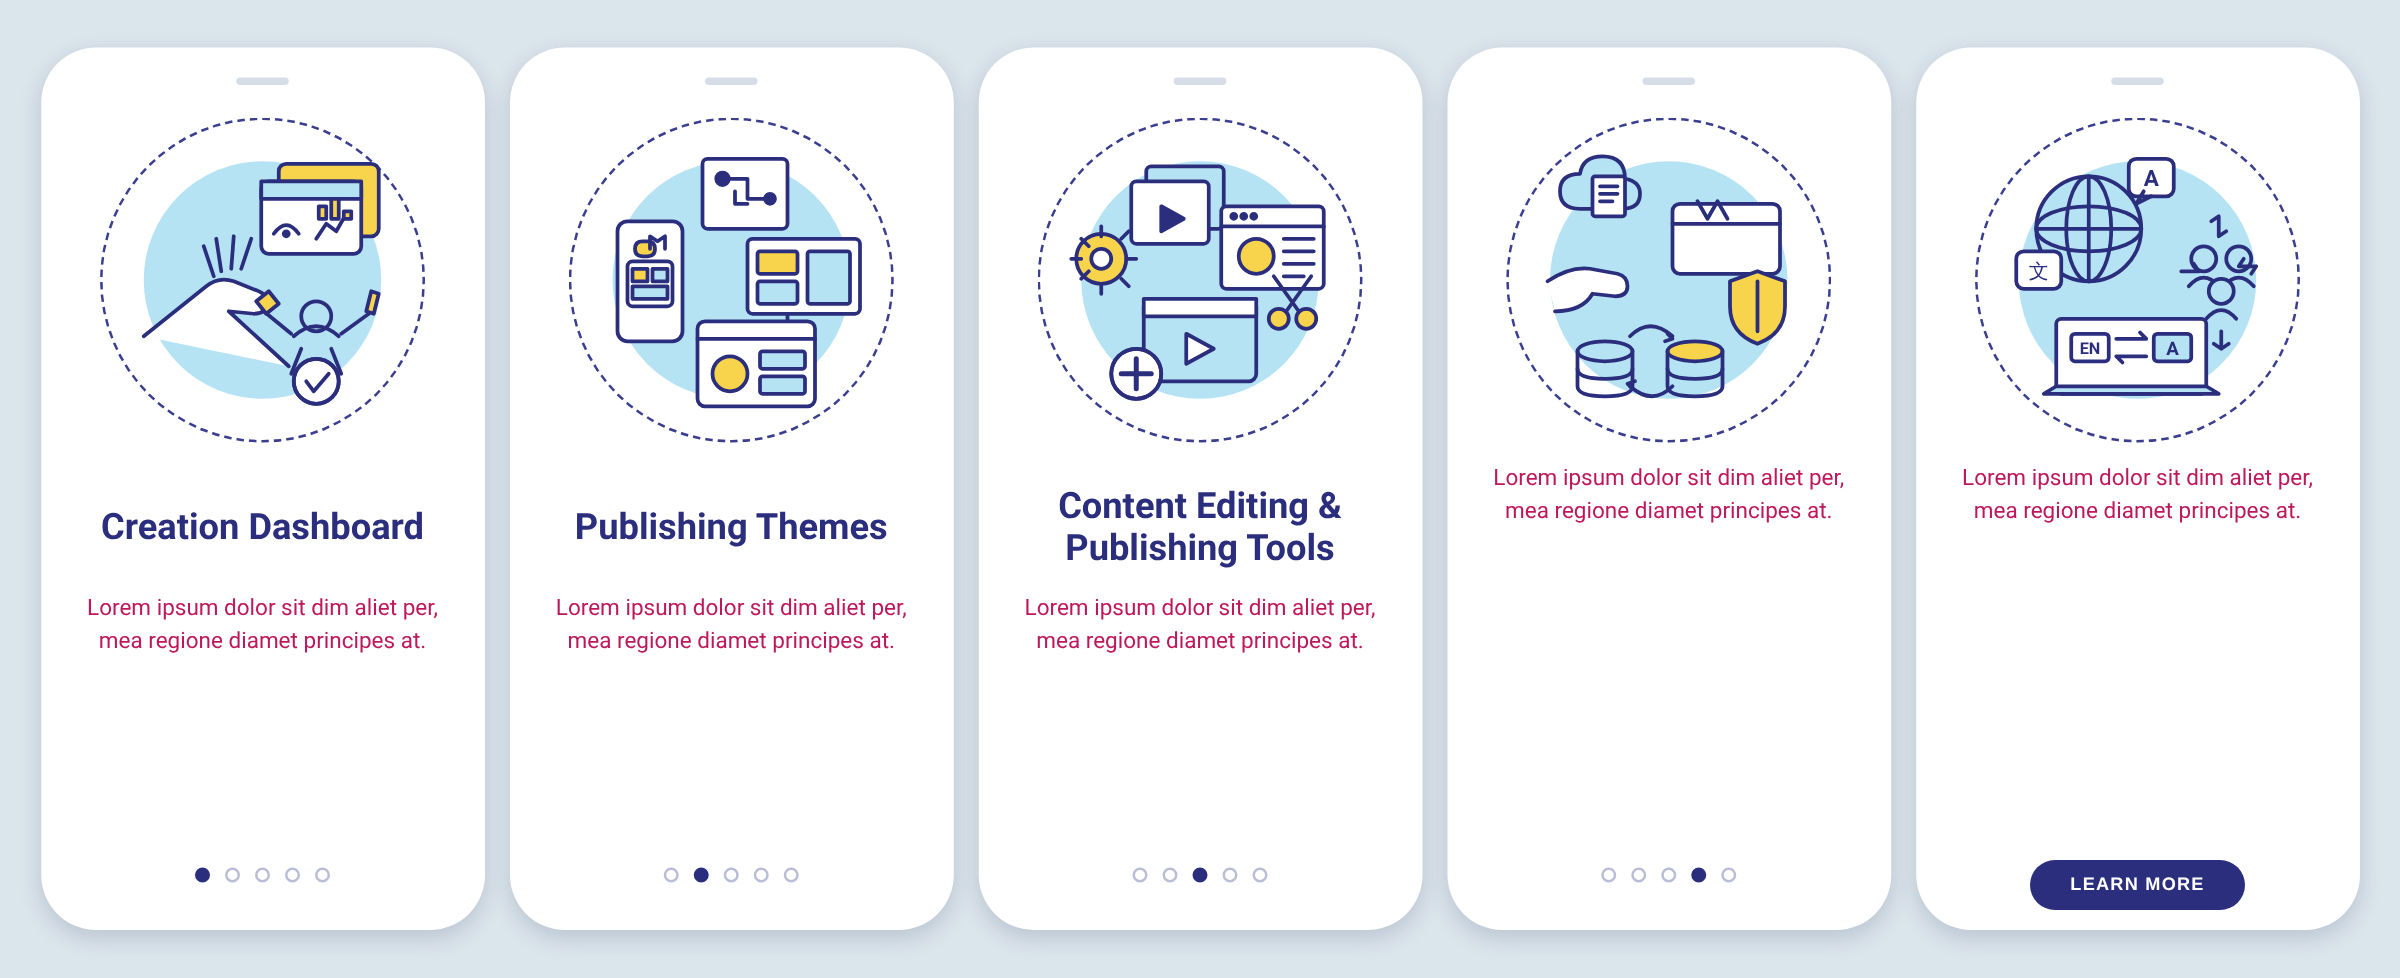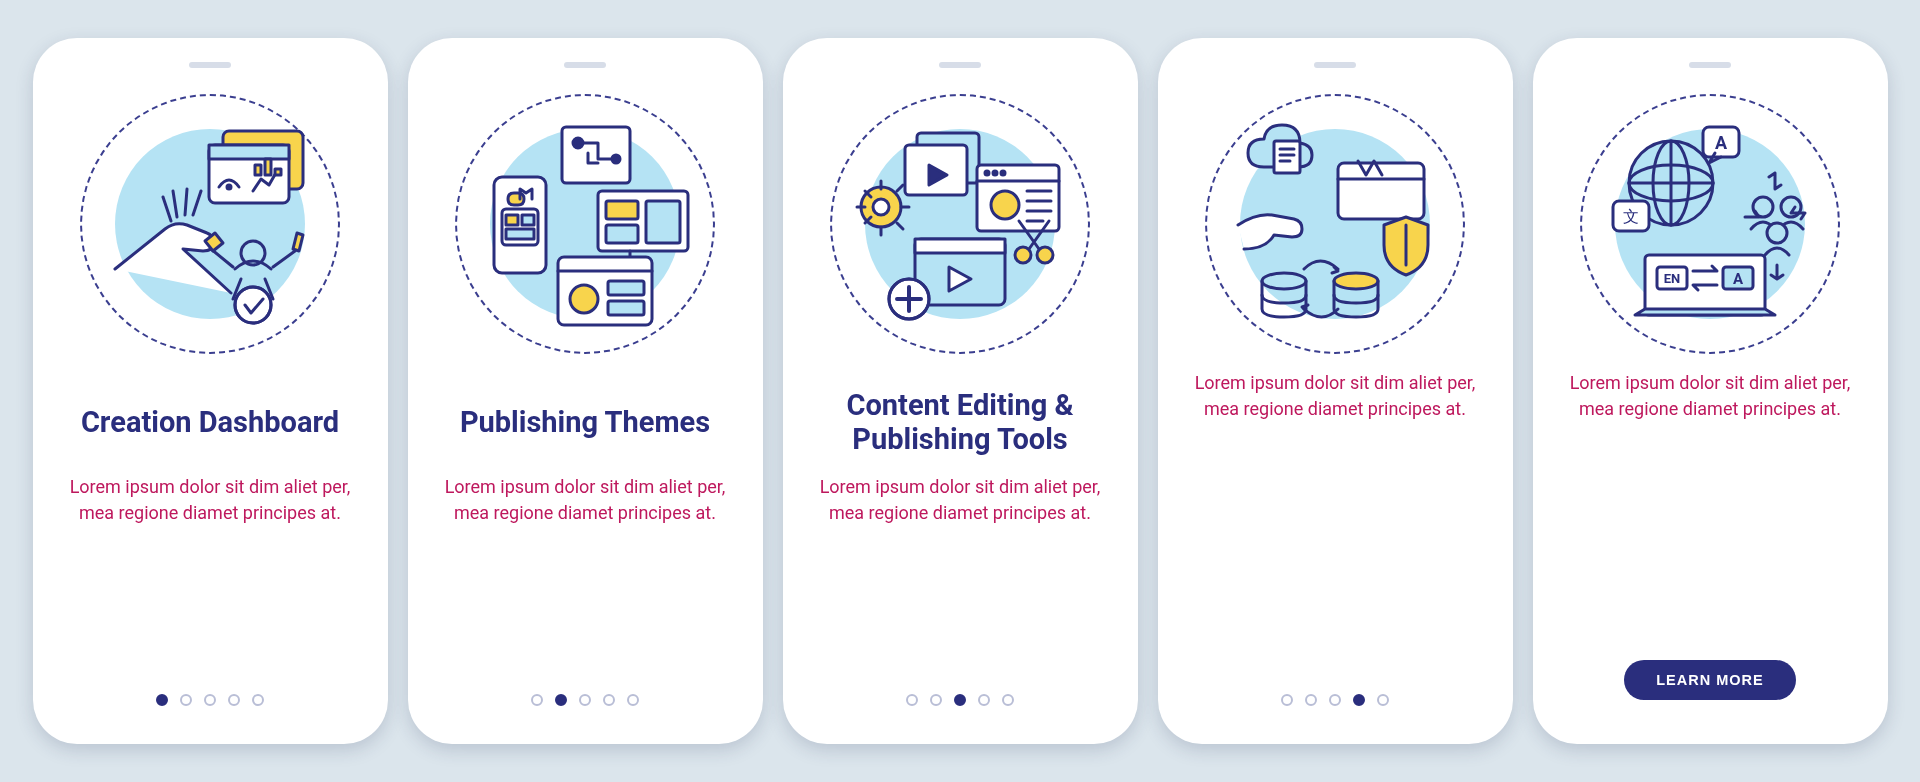--- a/index.html
+++ b/index.html
@@ -84,21 +84,21 @@
     border-radius: 50%;
     border: 2px solid #b9bed6;
     background: transparent;
   }
   .dot.active {
     border-color: #2a2e7d;
     background: #2a2e7d;
   }
   .learn-btn {
     position: absolute;
-    bottom: 44px;
+    bottom: 16px;
     background: #2a2e7d;
     color: #fff;
     font-size: 14.5px;
     font-weight: 700;
     letter-spacing: 1px;
     padding: 12px 32px;
     border-radius: 22px;
     border: none;
     cursor: pointer;
   }

